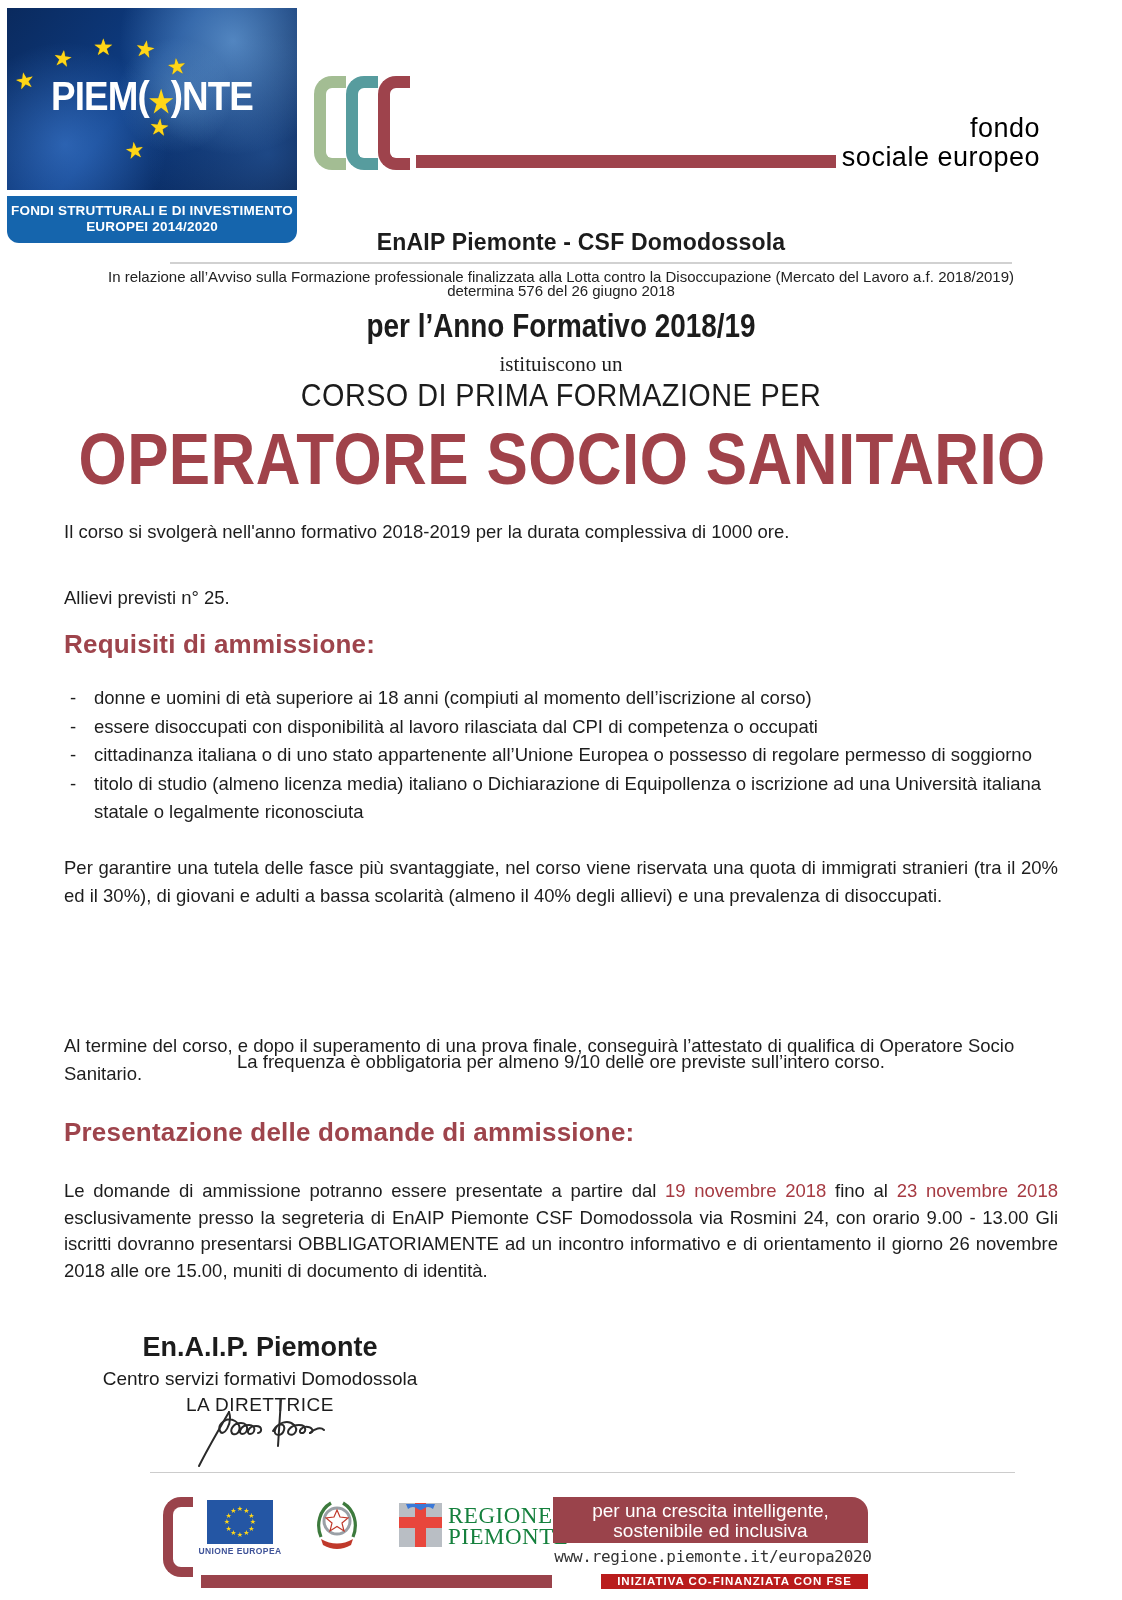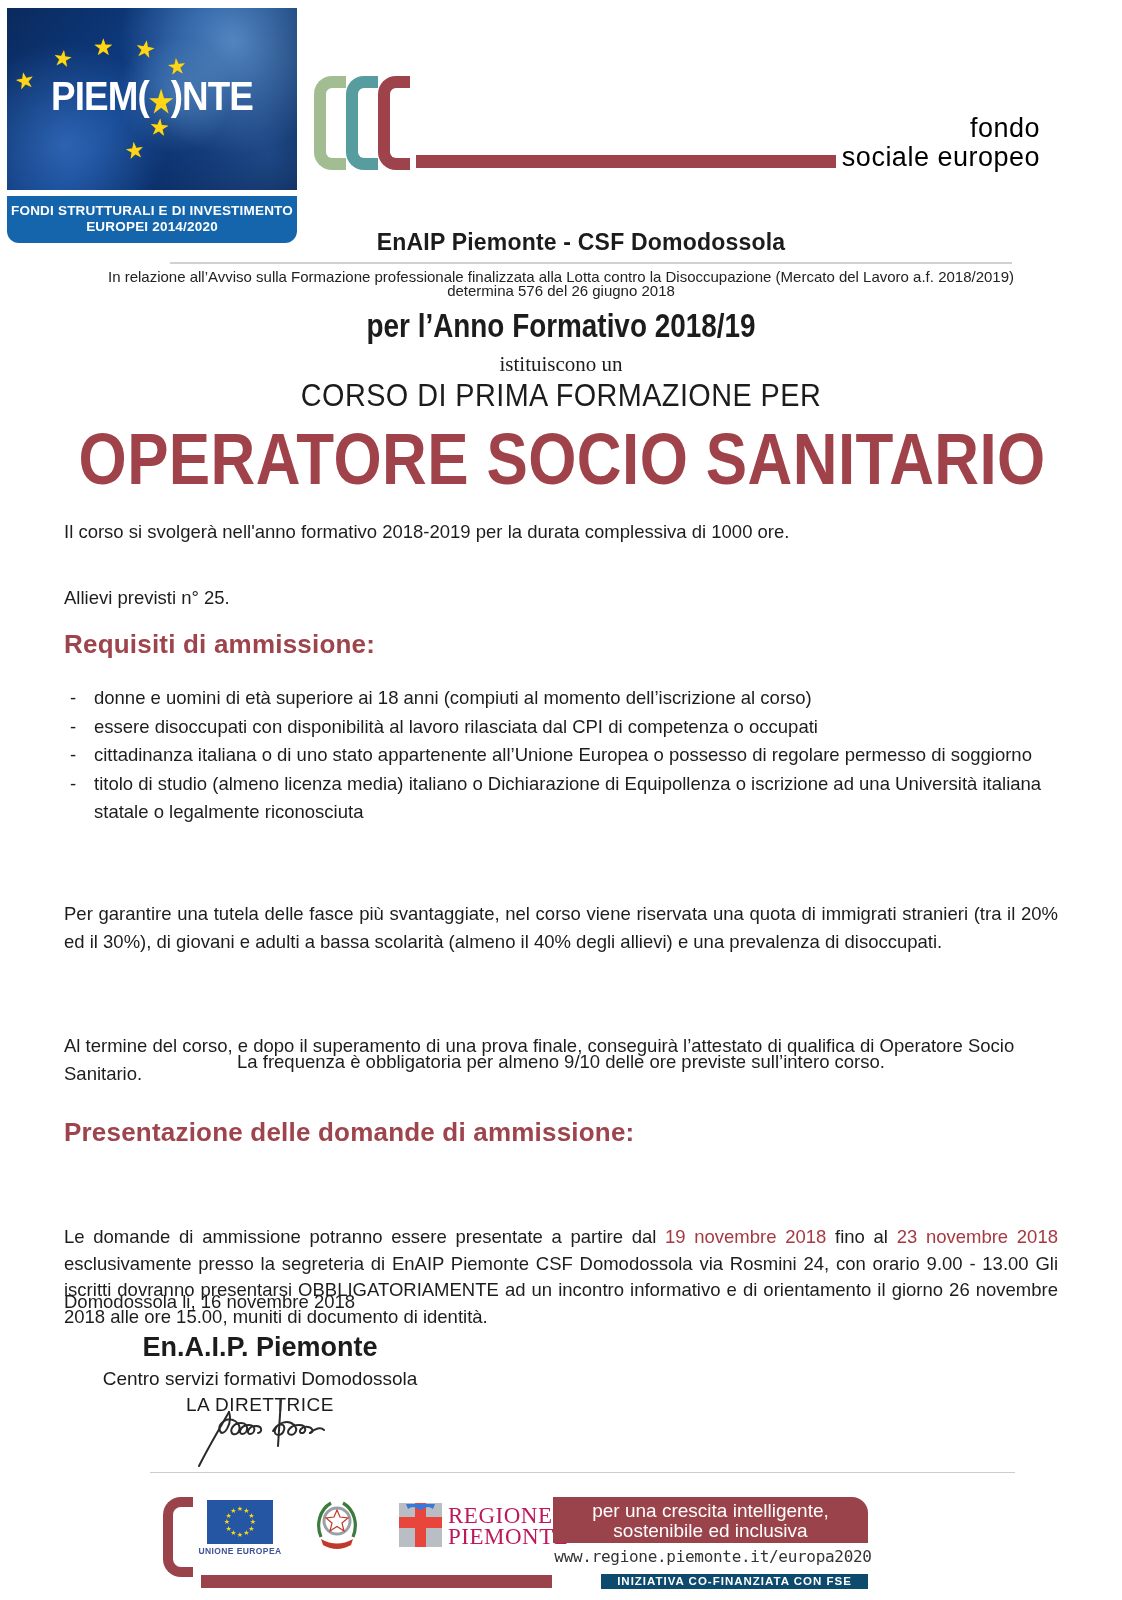--- a/index.html
+++ b/index.html
@@ -60,21 +60,21 @@
   .year-title  { top:306px; font-size:34px; font-weight:bold; transform:scaleX(.82); transform-origin:center; }
   .establish   { top:352px; font-size:21px;font-family:Liberation Serif, serif; }
   .course-intro{ top:377px; font-size:32px; transform:scaleX(.90); transform-origin:center; letter-spacing:.5px; }
   .course-title{
     top:418px; font-size:72px; font-weight:bold; color:#a0424a;
     transform:scaleX(.86); transform-origin:center; letter-spacing:.5px;
   }
 
   
   .block { left:64px; width:994px; font-size:18.5px; line-height:28px; color:#1d1d1d; }
-  .just  { text-align:justify;margin-top:46px; }
+  .just  { text-align:justify; }
   .p-duration { top:518px; }
   .p-students { top:584px; }
   .h-red { color:#9e444c; font-weight:bold; font-size:26px; letter-spacing:.2px; }
   .h-requisiti { top:630px; }
   .req-list { top:684px; }
   .req-item { position:relative; padding-left:30px; line-height:28.5px; }
   .req-item .dash { position:absolute; left:6px; }
   .p-quota { top:854px; }
   .p-admission { top:928px; }
   .p-attendance { top:1048px;text-align:center; }
@@ -93,31 +93,31 @@
   .foot-bracket {
     left:163px; top:1497px; width:30px; height:80px;
     border:10px solid #9a434b; border-right:none; border-radius:18px 0 0 18px;
   }
   .eu-flag { left:207px; top:1500px; width:66px; height:44px; background:#2456a4; }
   .eu-label { left:196px; top:1546px; width:88px; text-align:center;
     font-size:8.5px; font-weight:bold; color:#3f5398; letter-spacing:.4px; }
   .it-emblem { left:313px; top:1497px; }
   .rp-shield { left:398px; top:1502px; }
   .rp-text { left:448px; top:1505px; font-family:"Liberation Serif", serif;
-    font-size:23px; line-height:21px; color:#be185d; letter-spacing:.5px; }
+    font-size:23px; line-height:21px; color:#15803d; letter-spacing:.5px; }
   .slogan-box {
     left:553px; top:1497px; width:315px; height:46px; background:#9a434b;
     border-radius:0 16px 0 0; color:#fff; text-align:center;
     font-size:19px; line-height:20px; padding-top:4px;
   }
   .foot-url { left:548px; top:1547px; width:330px; text-align:center;
     font-family:"DejaVu Sans Mono", monospace; font-size:16px; letter-spacing:-.3px; color:#333; }
   .foot-bar-left { left:201px; top:1575px; width:351px; height:13px; background:#9a434b; }
   .foot-bar-right {
-    left:601px; top:1574px; width:267px; height:15px; background:#0c4a6e;
+    left:601px; top:1574px; width:267px; height:15px; background:#b91c1c;
     color:#fff; text-align:center; font-size:11.5px; font-weight:bold;
     letter-spacing:1px; line-height:15px;
   }
 </style>
 </head>
 <body>
 
 <div class="page">
 
   <div class="abs piemonte-logo">
@@ -184,21 +184,20 @@
   <div class="abs block just p-quota">Per garantire una tutela delle fasce più svantaggiate, nel corso viene riservata una quota di immigrati stranieri (tra il 20% ed il 30%), di giovani e adulti a bassa scolarità (almeno il 40% degli allievi) e una prevalenza di disoccupati.</div>
   <div class="abs block p-attendance">La frequenza è obbligatoria per almeno 9/10 delle ore previste sull’intero corso.</div>
   <div class="abs block p-certificate">Al termine del corso, e dopo il superamento di una prova finale, conseguirà l’attestato di qualifica di Operatore Socio Sanitario.</div>
 
   <div class="abs block h-red h-presentazione">Presentazione delle domande di ammissione:</div>
 
   <div class="abs block just p-applications">
     <span>Le domande di ammissione potranno essere presentate a partire dal </span><span class="red-date">19 novembre 2018</span><span> fino al </span><span class="red-date">23 novembre 2018</span><span> esclusivamente presso la segreteria di EnAIP Piemonte CSF Domodossola via Rosmini 24, con orario 9.00 - 13.00 Gli iscritti dovranno presentarsi OBBLIGATORIAMENTE ad un incontro informativo e di orientamento  il giorno 26 novembre 2018 alle ore 15.00, muniti di documento di identità.</span>
   </div>
 
-  <div class="abs block p-dateline">Domodossola li, 16 novembre 2018</div>
 
   <div class="abs sig-org">En.A.I.P. Piemonte</div>
   <div class="abs sig-center">Centro servizi formativi Domodossola</div>
   <div class="abs sig-role">LA DIRETTRICE</div>
 
   <svg class="abs signature" width="160" height="72" viewBox="0 0 160 72">
     <g fill="none" stroke="#2a2a2a" stroke-width="2" stroke-linecap="round">
       <path d="M4,70 C14,50 26,30 34,16"></path>
       <path d="M34,16 C38,28 28,42 25,35 C22,28 32,20 40,25 C48,30 44,40 38,38 C34,36 37,27 46,27 C55,27 53,38 47,38 C43,38 45,29 54,29 C62,29 60,38 55,38 C51,38 53,30 61,30 C68,30 67,37 63,37"></path>
       <path d="M86,3 L83,50"></path>

